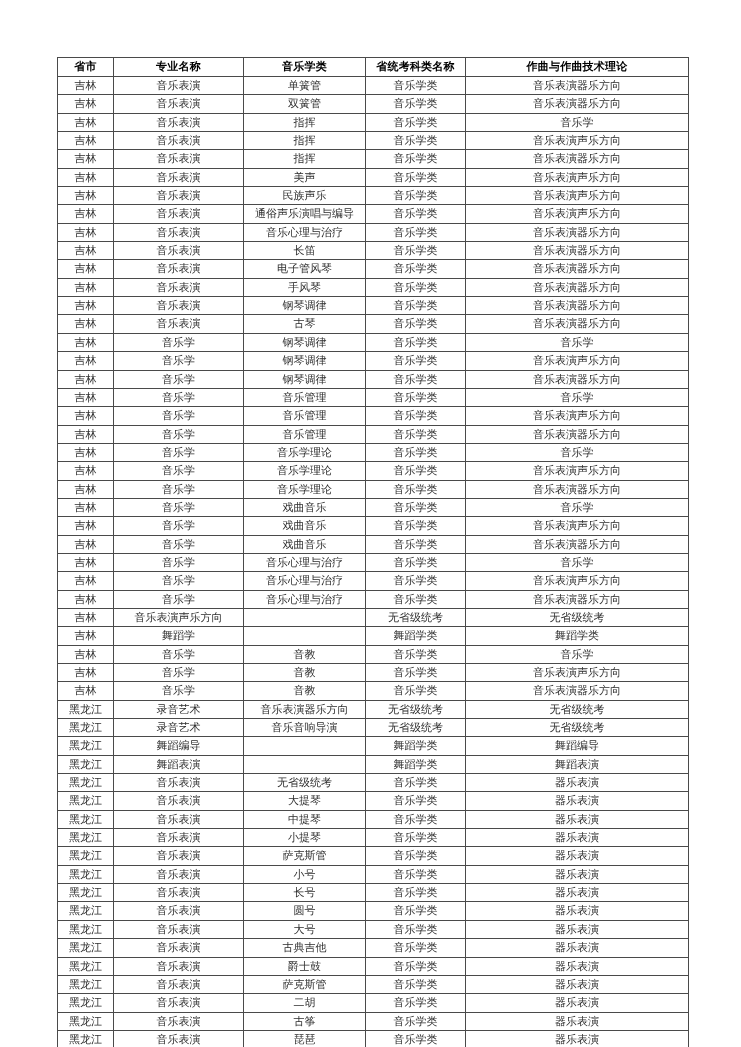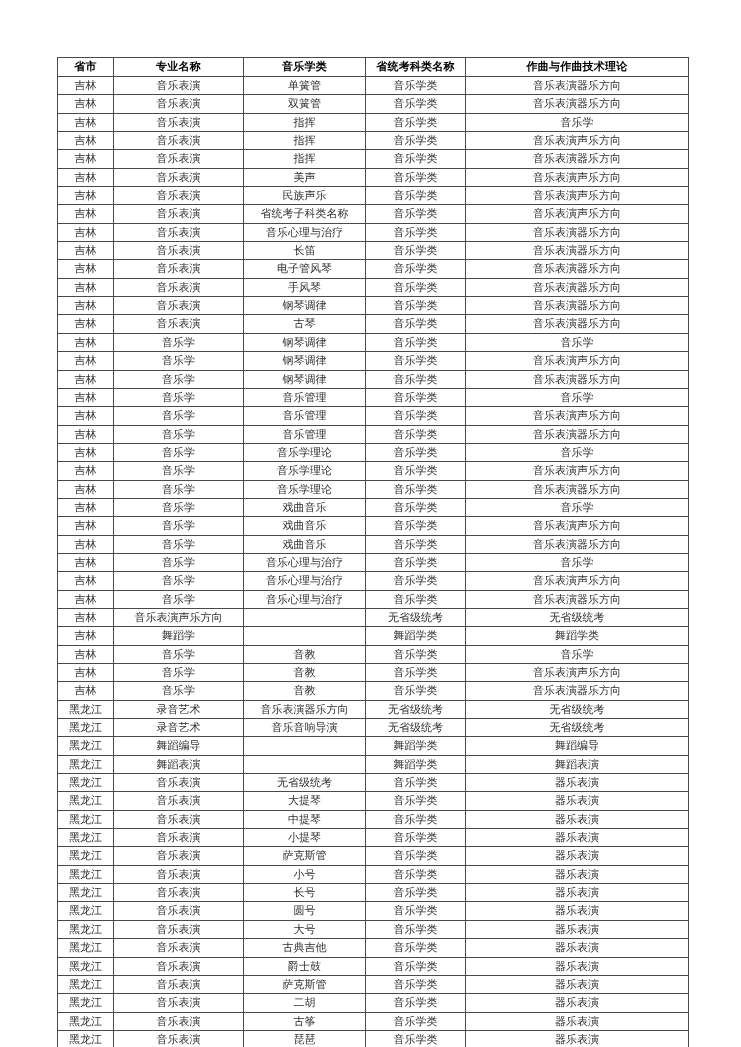--- a/index.html
+++ b/index.html
@@ -131,21 +131,21 @@
           <tr>
             <td>吉林</td>
             <td>音乐表演</td>
             <td>民族声乐</td>
             <td>音乐学类</td>
             <td>音乐表演声乐方向</td>
           </tr>
           <tr>
             <td>吉林</td>
             <td>音乐表演</td>
-            <td>省统考子科类名称</td>
+            <td>通俗声乐演唱与编导</td>
             <td>音乐学类</td>
             <td>音乐表演声乐方向</td>
           </tr>
           <tr>
             <td>吉林</td>
             <td>音乐表演</td>
             <td>音乐心理与治疗</td>
             <td>音乐学类</td>
             <td>音乐表演器乐方向</td>
           </tr>

